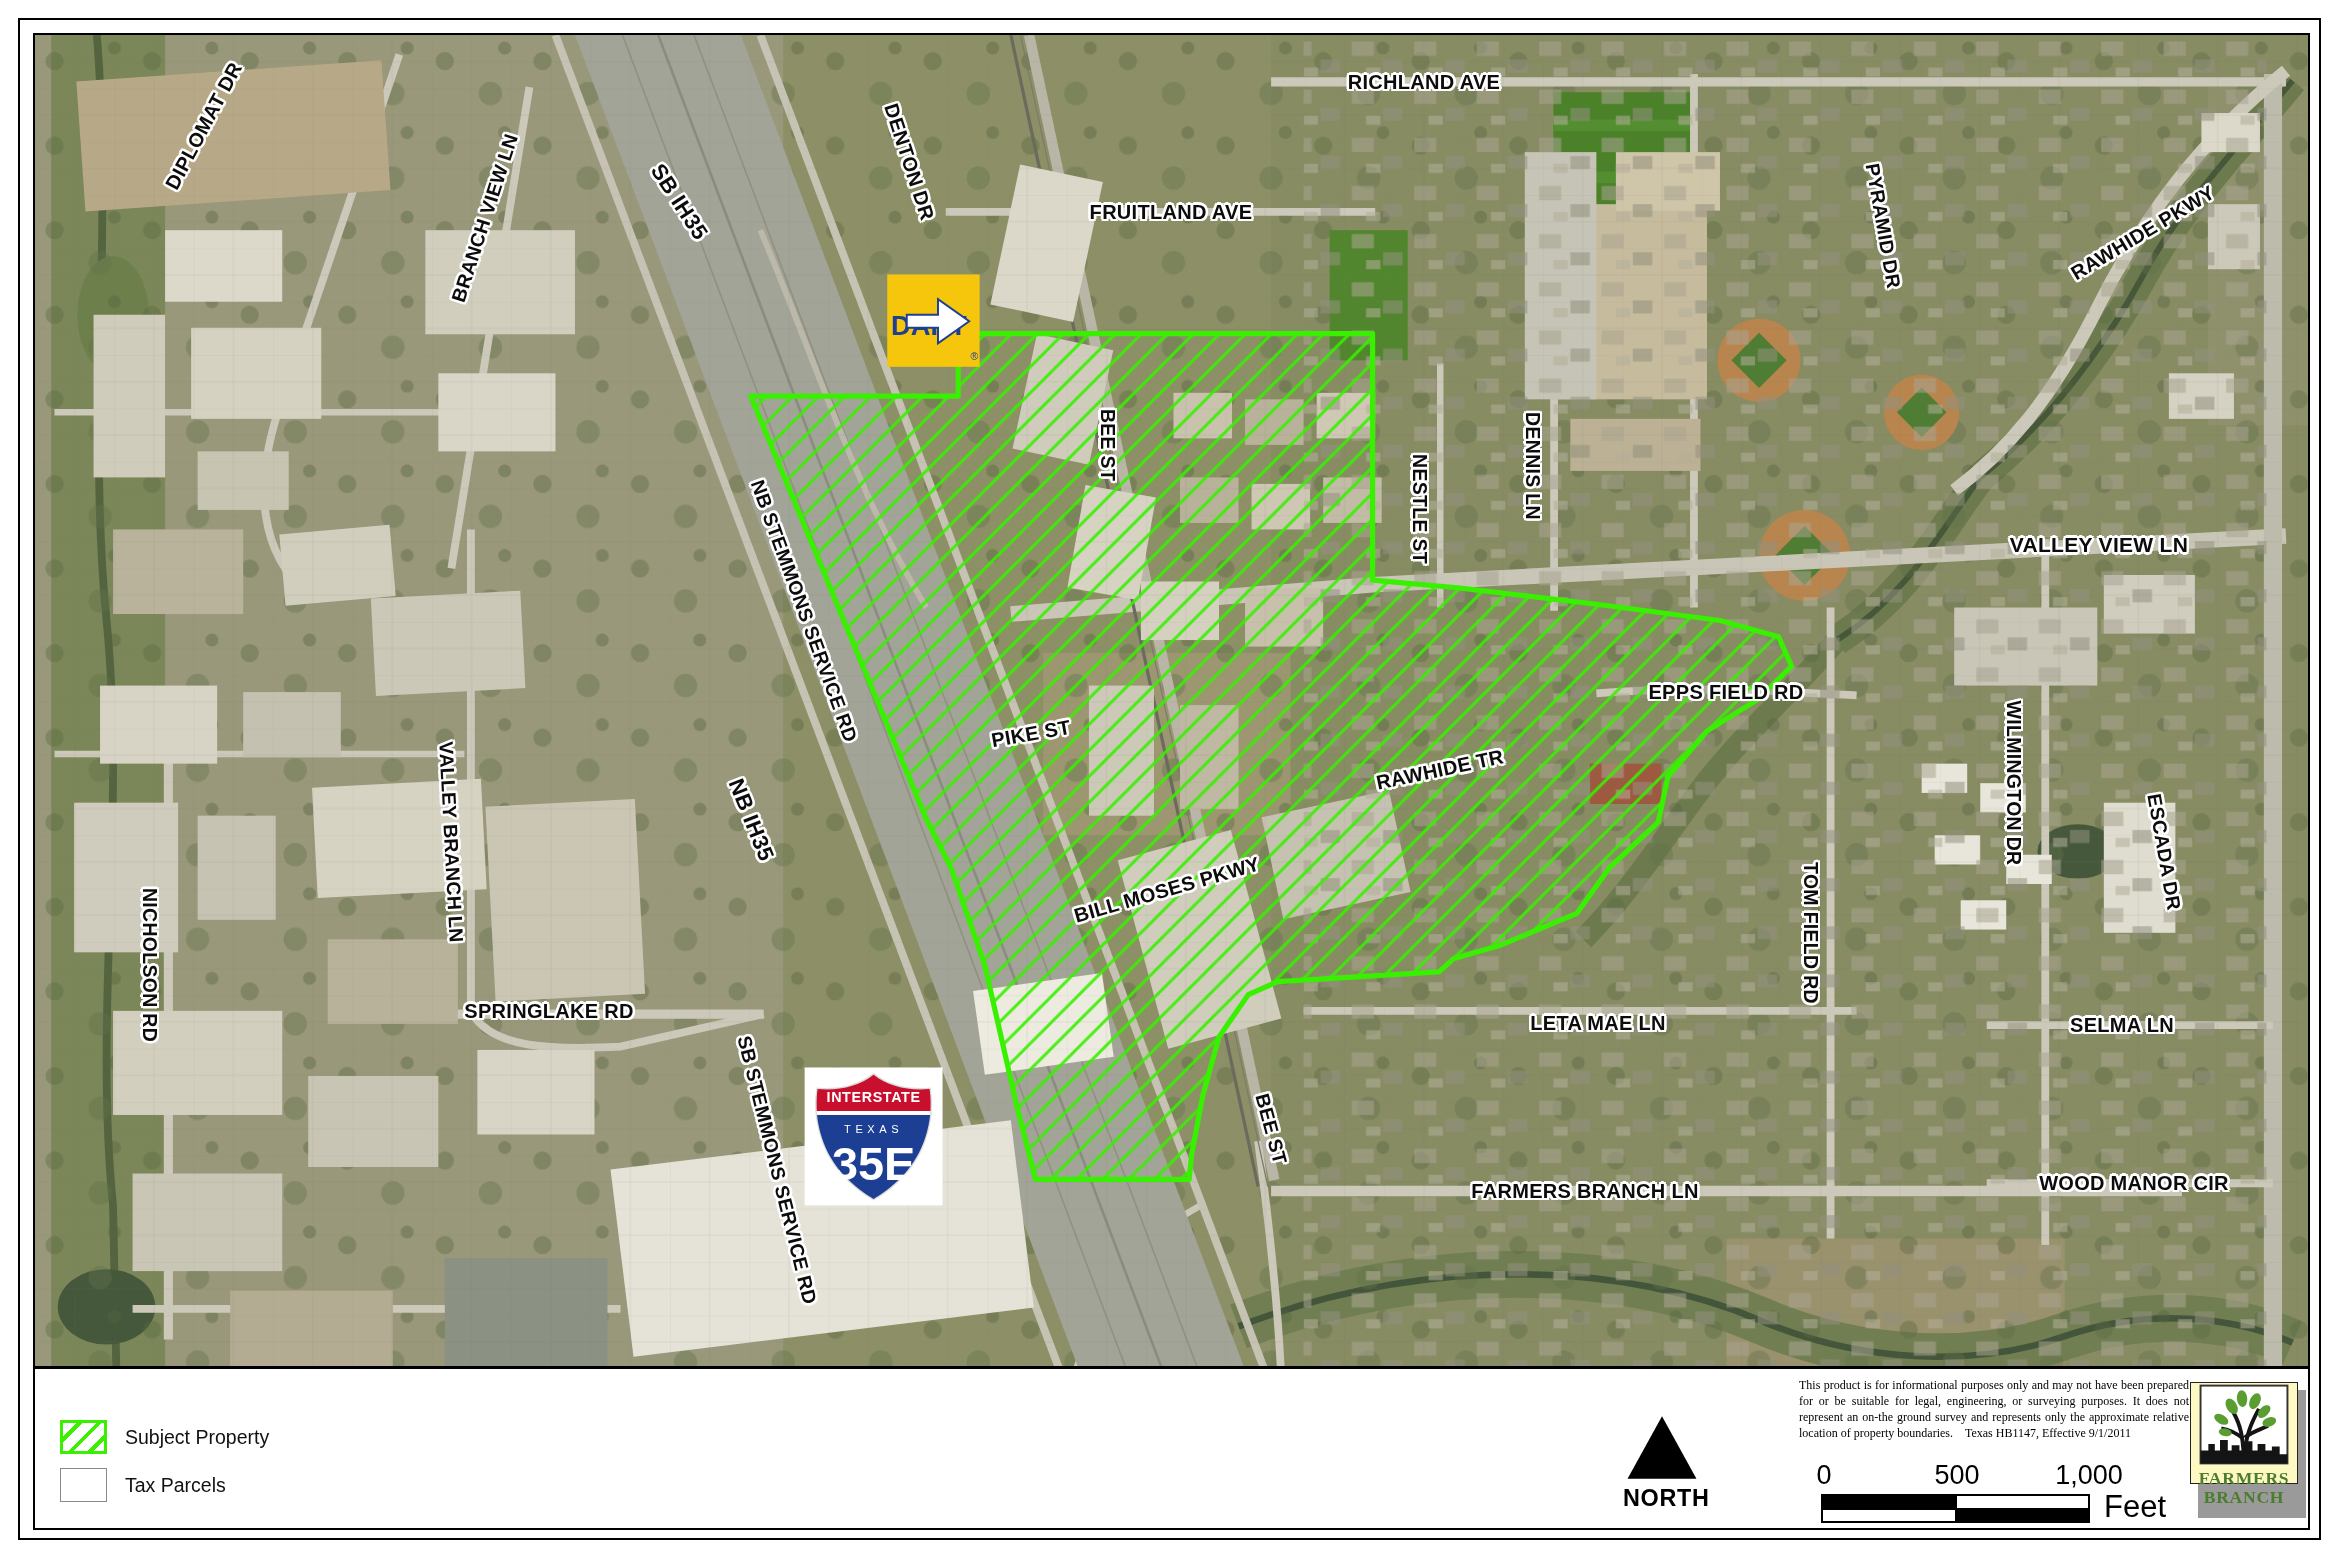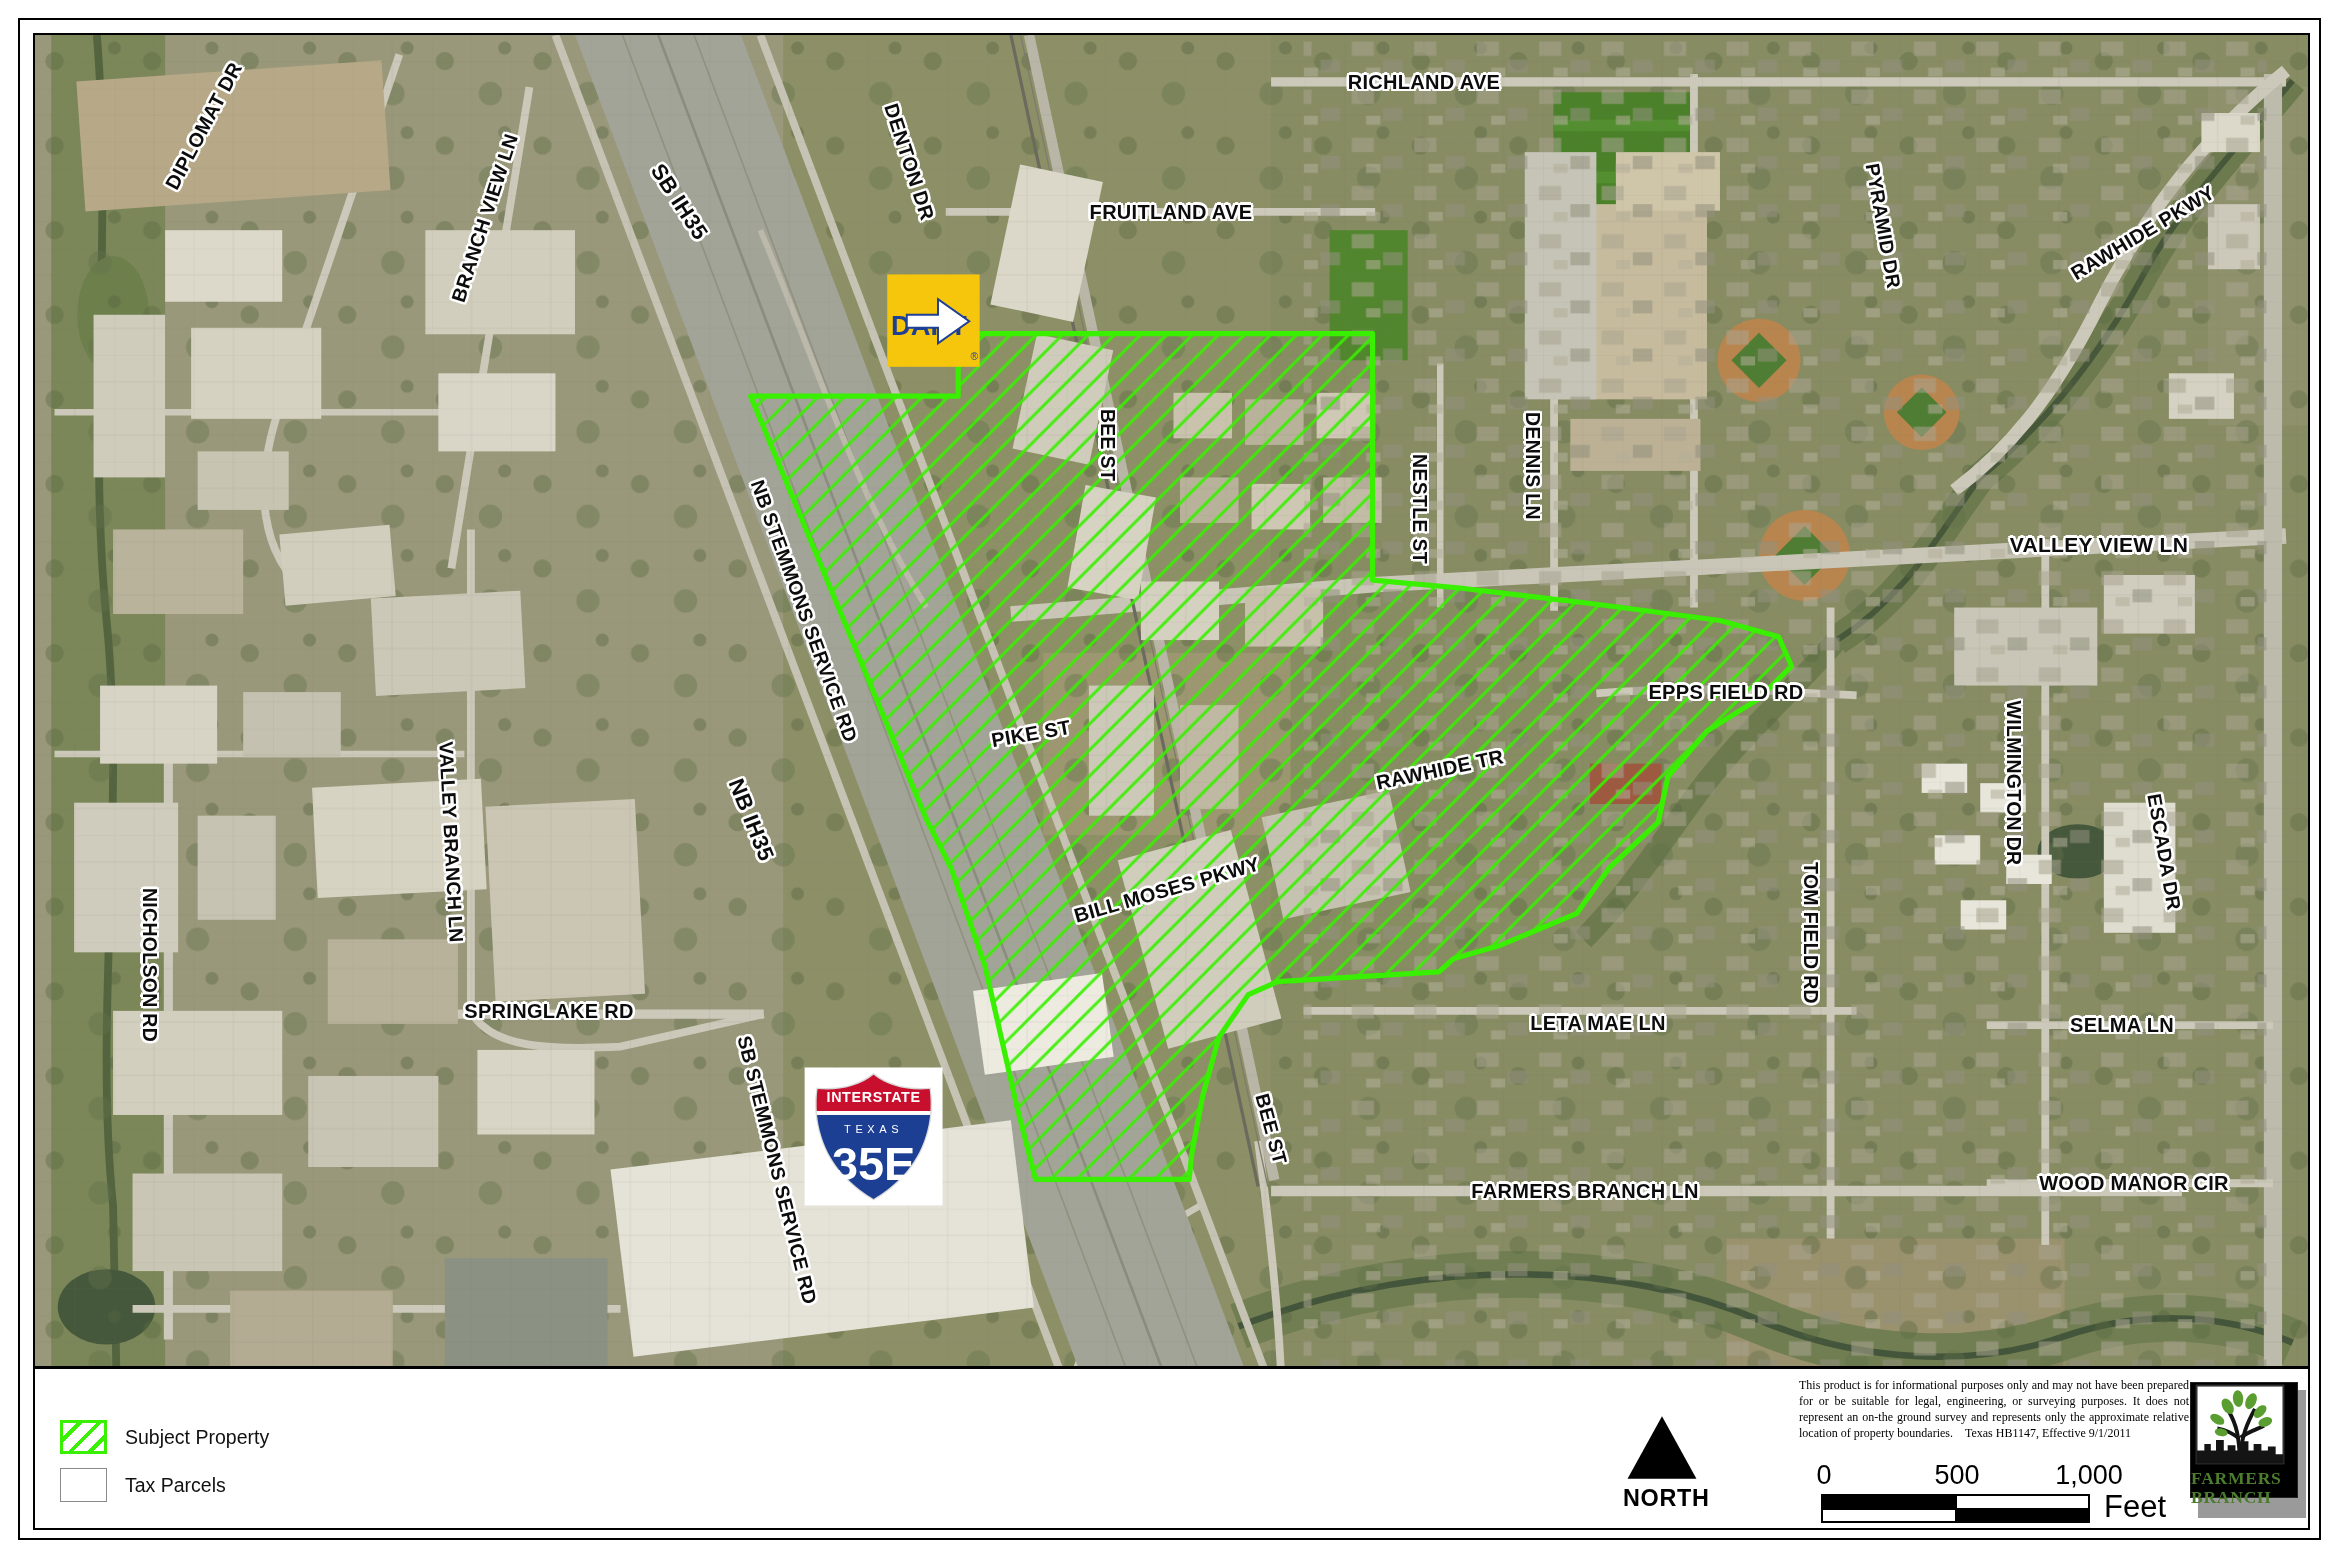--- a/index.html
+++ b/index.html
@@ -55,22 +55,22 @@
   .scale-boxes{
     position:absolute;left:18px;top:34px;width:267px;height:27px;
     border:1.3px solid #000;display:grid;grid-template-columns:1fr 1fr;grid-template-rows:1fr 1fr;
   }
   .scale-boxes div{border:0.7px solid #000;}
   .sb-b{background:#000;} .sb-w{background:#fff;}
   .scale-unit{position:absolute;left:301px;top:29px;font-size:31px;color:#000;}
   .fb-logo-wrap{position:absolute;left:2155px;top:13px;width:116px;height:135px;}
   .fb-shadow{position:absolute;left:7.8px;top:7.8px;width:108px;height:128px;background:#9a9a9a;}
   .fb-logo{
-    position:absolute;left:0;top:0;width:108px;height:116px;background:#000000;
-    border:1.3px solid #222;box-sizing:border-box;text-align:left;
+    position:absolute;left:0;top:0;width:108px;height:102px;background:#fef9c3;
+    border:1.3px solid #222;box-sizing:border-box;text-align:center;
   }
   .fb-text{font-family:"Liberation Serif", serif;font-weight:bold;color:#4c7c2e;
     font-size:17.6px;line-height:1.05;letter-spacing:0.7px;margin-top:1.3px;}
 </style>
 </head>
 <body>
 
 <div class="page-frame"></div>
 
 <div class="map-frame">

